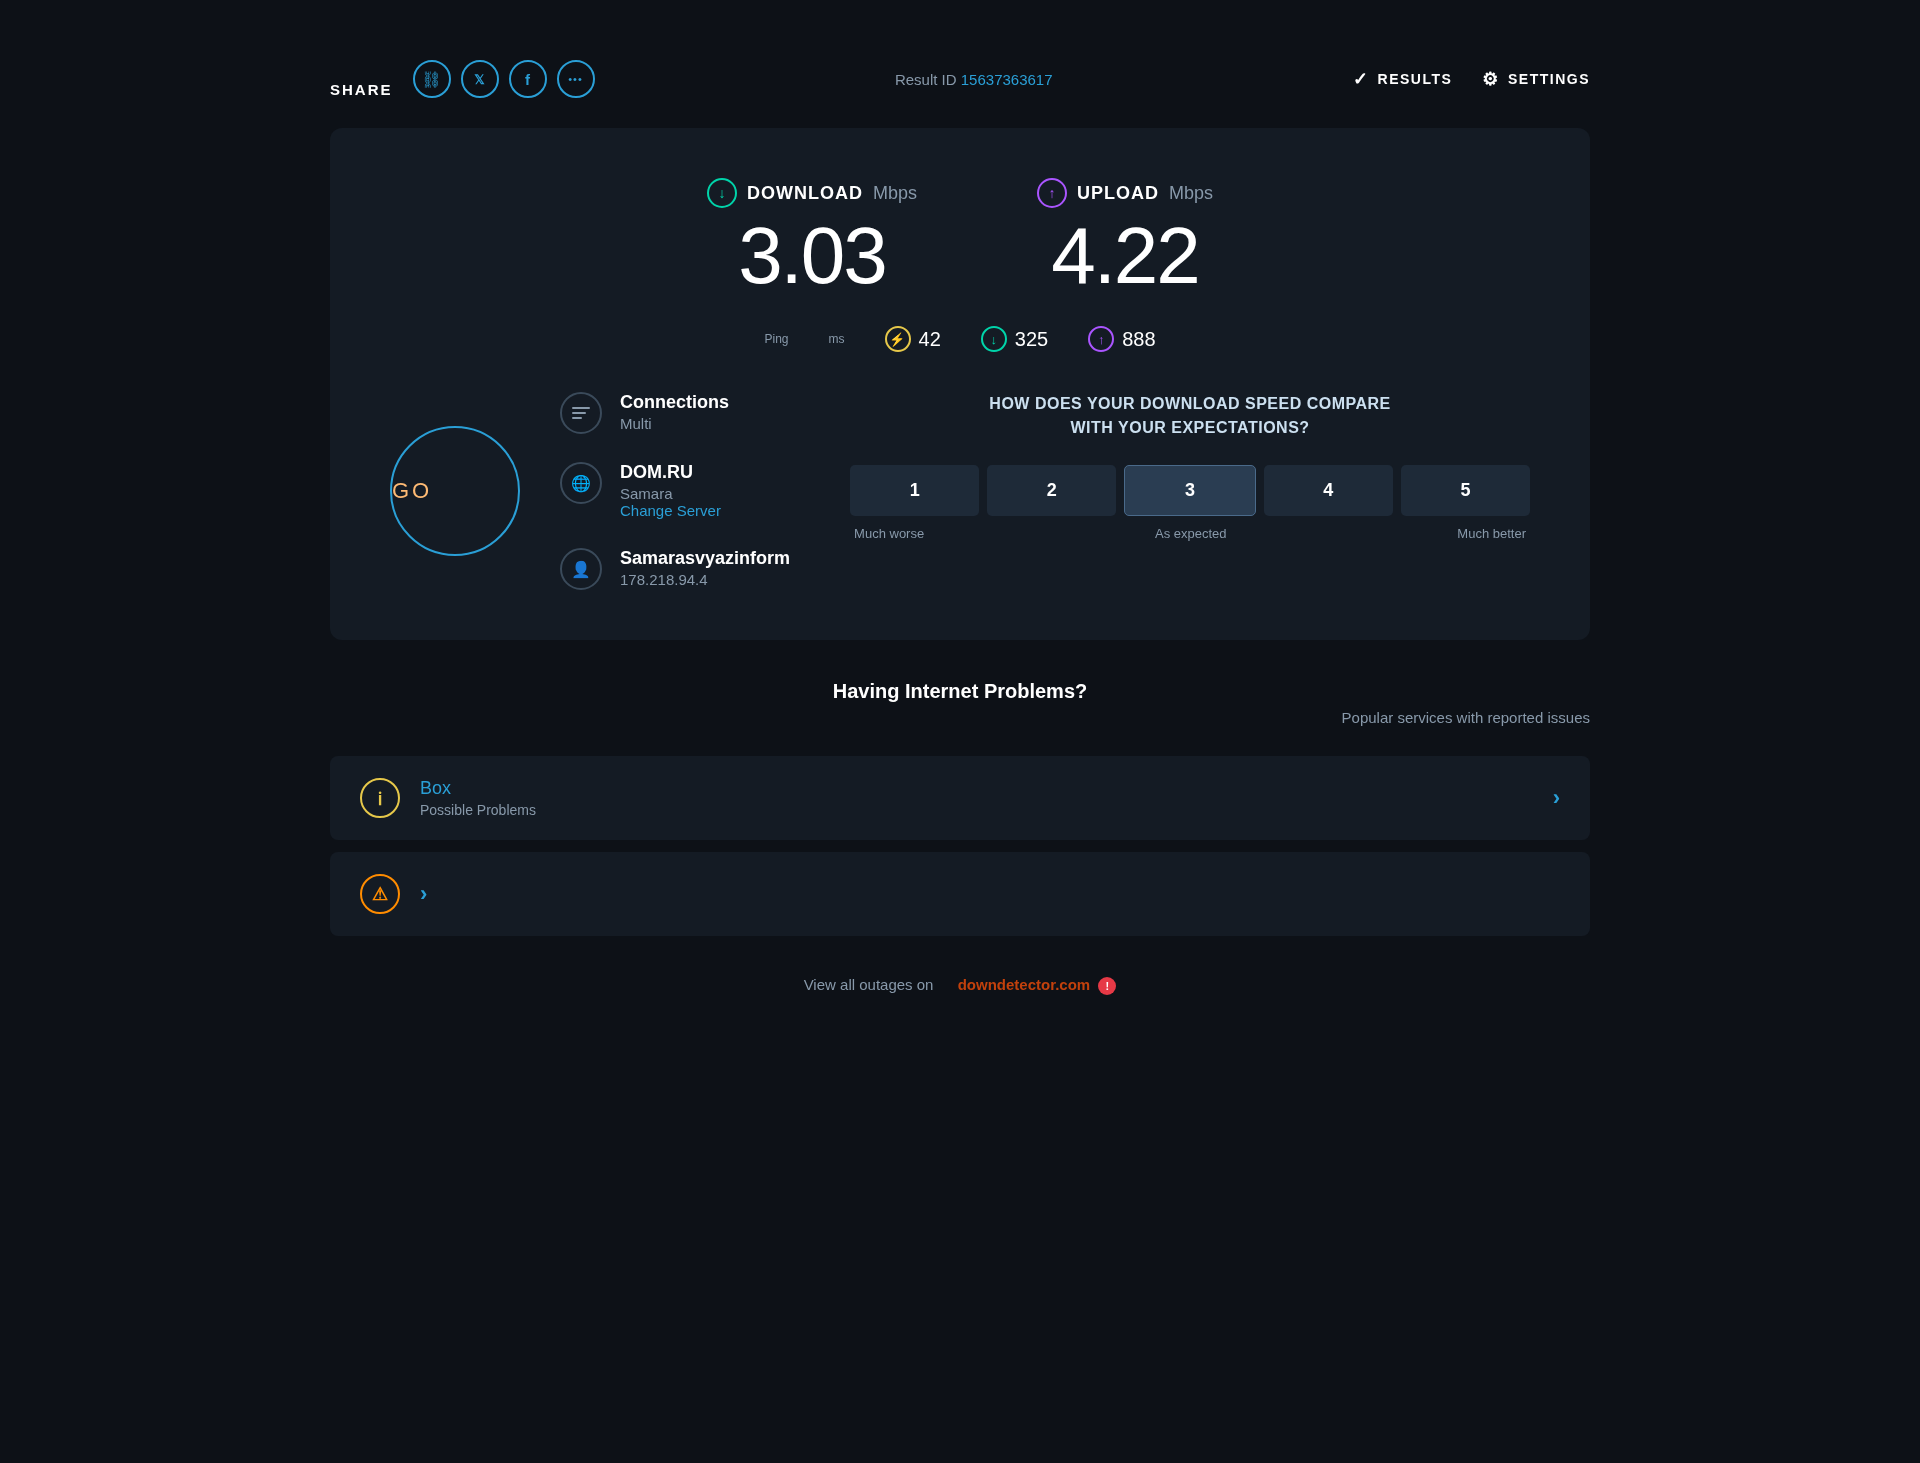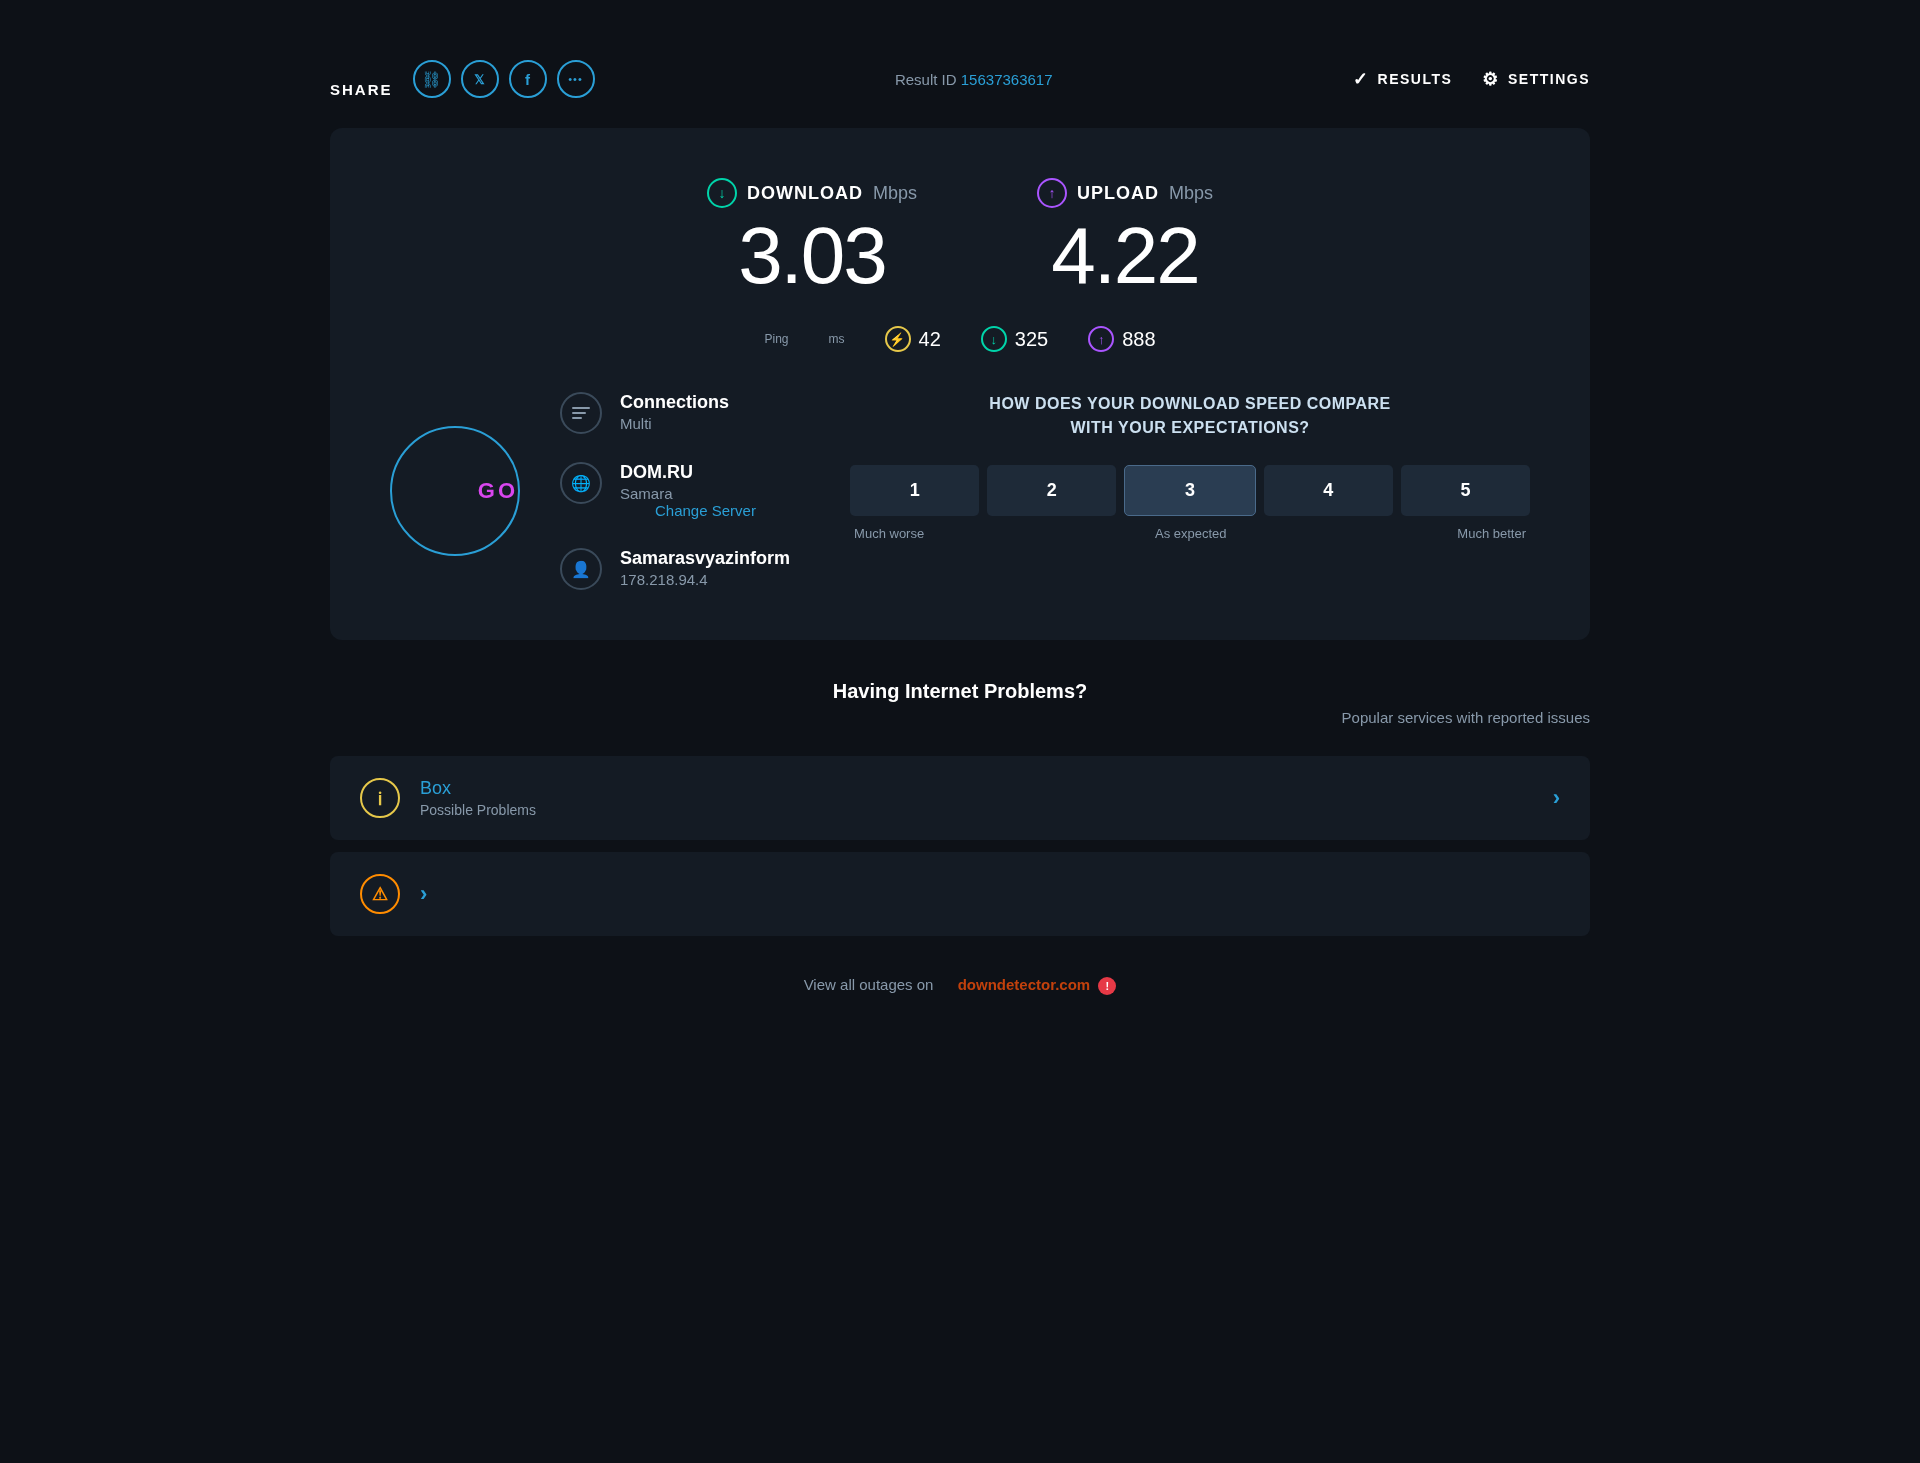--- a/index.html
+++ b/index.html
@@ -201,25 +201,25 @@
       align-items: center;
     }
     .go-button {
       width: 130px;
       height: 130px;
       border-radius: 50%;
       border: 2.5px solid #2a9fd6;
       background: transparent;
       display: flex;
       align-items: center;
-      justify-content: flex-end;
+      justify-content: flex-start;
       font-size: 22px;
-      font-weight: 700;
+      font-weight: 400;
       letter-spacing: 3px;
-      color: #d946ef;
+      color: #fdba74;
       cursor: pointer;
       margin-right: 40px;
     }
     .info-items {
       display: flex;
       flex-direction: column;
       gap: 28px;
     }
     .info-item {
       display: flex;
@@ -247,21 +247,20 @@
     .info-item-sub {
       font-size: 15px;
       color: #8899aa;
       margin-top: 2px;
     }
     .info-item-link {
       font-size: 15px;
       color: #2a9fd6;
       text-decoration: none;
       cursor: pointer;
-      margin-left: 35px;
     }
 
     
     .expectations-panel {
       flex: 1;
     }
     .expectations-question {
       font-size: 16px;
       font-weight: 700;
       text-align: center;

